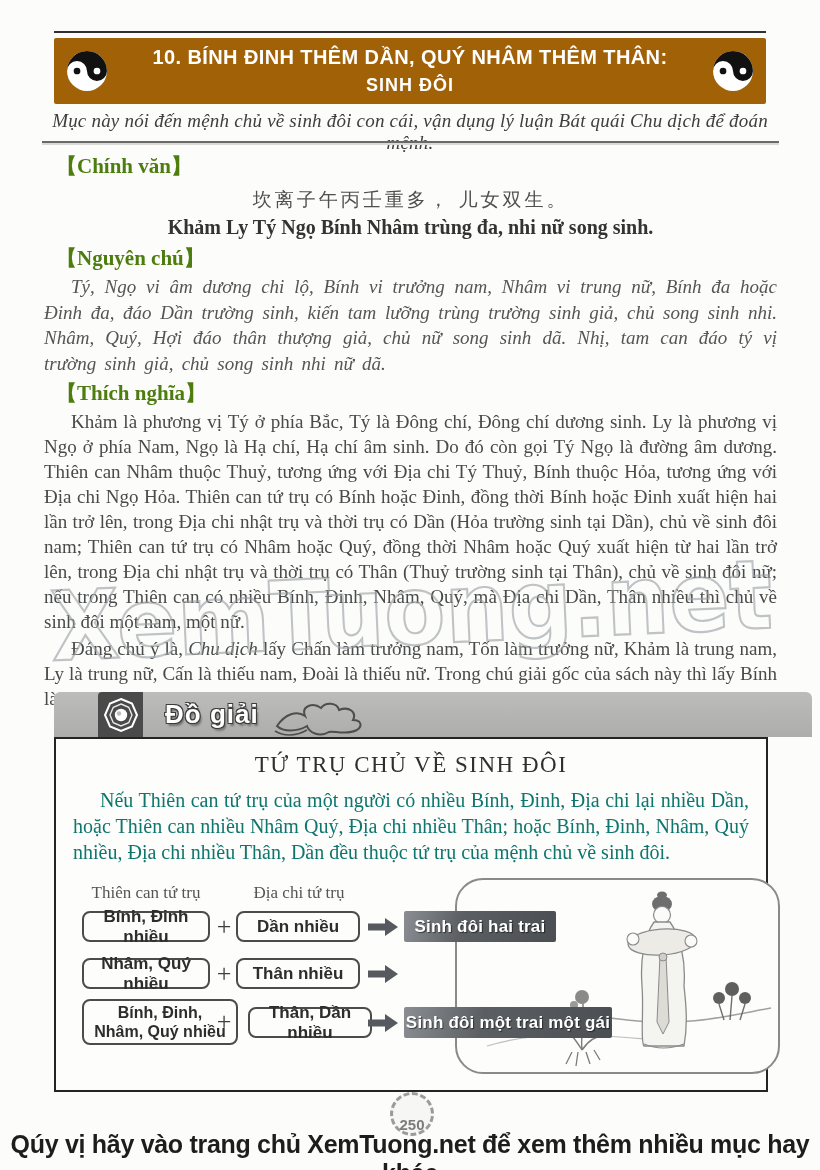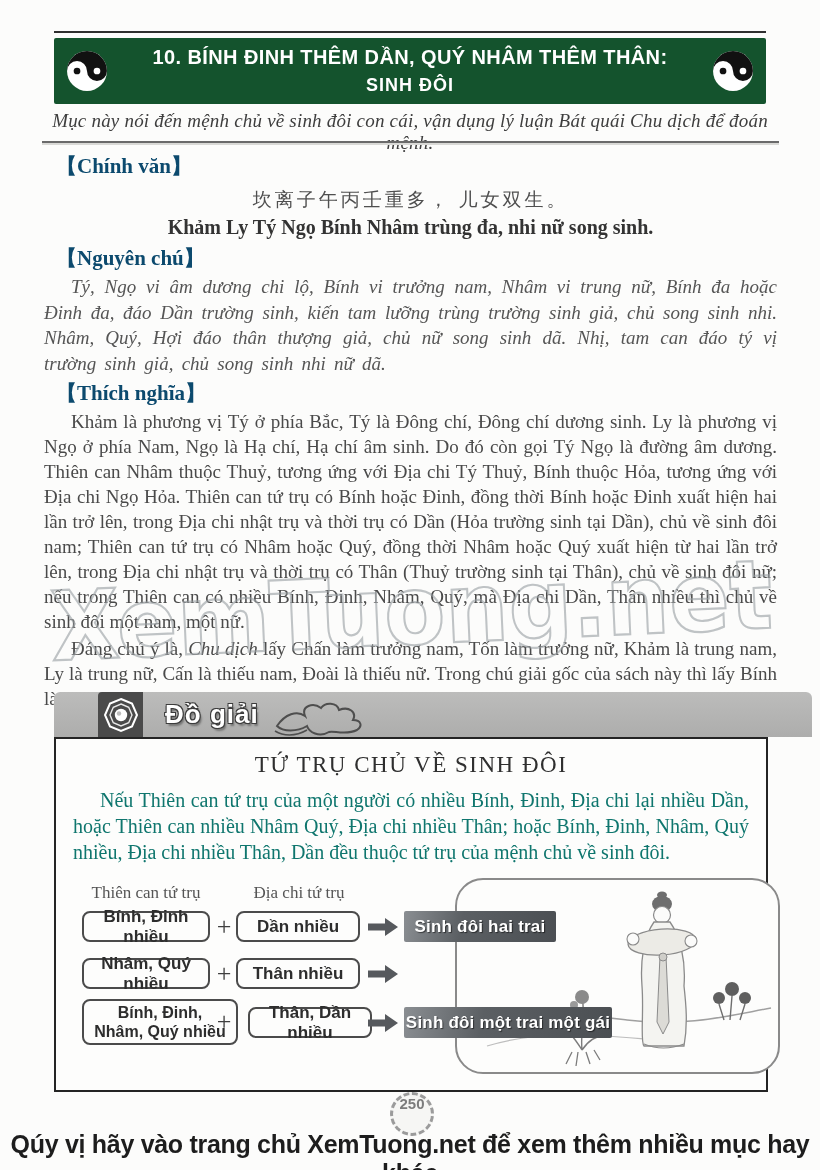--- a/index.html
+++ b/index.html
@@ -6,37 +6,37 @@
   body{background:#e9e9e7;}
   .page{
     position:relative;width:820px;height:1170px;margin:0 auto;
     background:#fcfcfb;overflow:hidden;
     font-family:"Liberation Serif","DejaVu Serif",serif;color:#4a4a4a;
   }
   
   .top-line{position:absolute;left:54px;top:31px;width:712px;height:2px;background:#2f2f2f;}
   
   .header-bar{
-    position:absolute;left:54px;top:38px;width:712px;height:66px;background:#14532d;
+    position:absolute;left:54px;top:38px;width:712px;height:66px;background:#a16207;
     display:flex;align-items:center;justify-content:space-between;padding:0 12px;box-sizing:border-box;
     border-radius:2px;
   }
   .header-titles{flex:1;text-align:center;color:#fff;font-family:"Liberation Sans","DejaVu Sans",sans-serif;font-weight:bold;line-height:1.45;}
   .header-titles .l1{font-size:20px;letter-spacing:.4px;}
   .header-titles .l2{font-size:18px;letter-spacing:1px;}
   .yy{width:42px;height:42px;flex:0 0 auto;}
   
   .subtitle{
     position:absolute;left:40px;top:110px;width:740px;text-align:center;
     font-style:italic;font-size:19px;color:#3e3e3e;letter-spacing:.2px;
   }
   .rule{position:absolute;left:42px;top:141px;width:737px;height:2px;background:#6a6a6a;box-shadow:0 2px 0 #d9d9d6;}
   
   .main{position:absolute;left:44px;top:149px;width:733px;}
-  .sec-h{font-weight:bold;font-size:21px;color:#0c4a6e;margin:3px 0 2px 12px;font-family:"Liberation Serif","DejaVu Serif",serif;}
+  .sec-h{font-weight:bold;font-size:21px;color:#4d7c0f;margin:3px 0 2px 12px;font-family:"Liberation Serif","DejaVu Serif",serif;}
   .chinese{text-align:center;font-size:19px;letter-spacing:3px;color:#4f4f4f;margin:7px 0 0;}
   .translation{text-align:center;font-weight:bold;font-size:20px;color:#333;margin:3px 0 5px;}
   .para{font-size:19px;line-height:25px;text-align:justify;text-indent:27px;margin:2px 0 0;}
   .para.italic{font-style:italic;color:#555;line-height:25.5px;word-spacing:3.5px;}
   .ital-inline{font-style:italic;}
   
   .watermark{position:absolute;left:38px;top:522px;width:748px;height:165px;transform:rotate(-2.6deg);opacity:.62;pointer-events:none;}
   
   .dg-bar{
     position:absolute;left:54px;top:692px;width:714px;height:45px;
@@ -74,21 +74,21 @@
     text-shadow:1px 1px 1px rgba(0,0,0,.55);letter-spacing:.2px;
   }
   .illus-frame{
     position:absolute;left:399px;top:139px;width:325px;height:196px;
     border:2px solid #8a8a8a;border-radius:28px;box-sizing:border-box;background:#fdfdfc;z-index:1;
   }
   
   .page-badge{
     position:absolute;left:390px;top:1092px;width:44px;height:44px;border-radius:50%;
     border:3px dashed #9b9b9b;background:#f6f6f4;box-sizing:border-box;
-    display:flex;align-items:flex-start;justify-content:center;
+    display:flex;align-items:flex-end;justify-content:center;
     font-family:"Liberation Sans",sans-serif;font-weight:bold;font-size:15px;color:#7c7c7c;z-index:5;
   }
   .footer-promo{
     position:absolute;left:0;top:1130px;width:820px;text-align:center;
     font-family:"Liberation Sans","DejaVu Sans",sans-serif;font-weight:bold;font-size:25px;letter-spacing:-0.3px;color:#1d1d1d;
   }
 </style>
 </head>
 <body>
 

